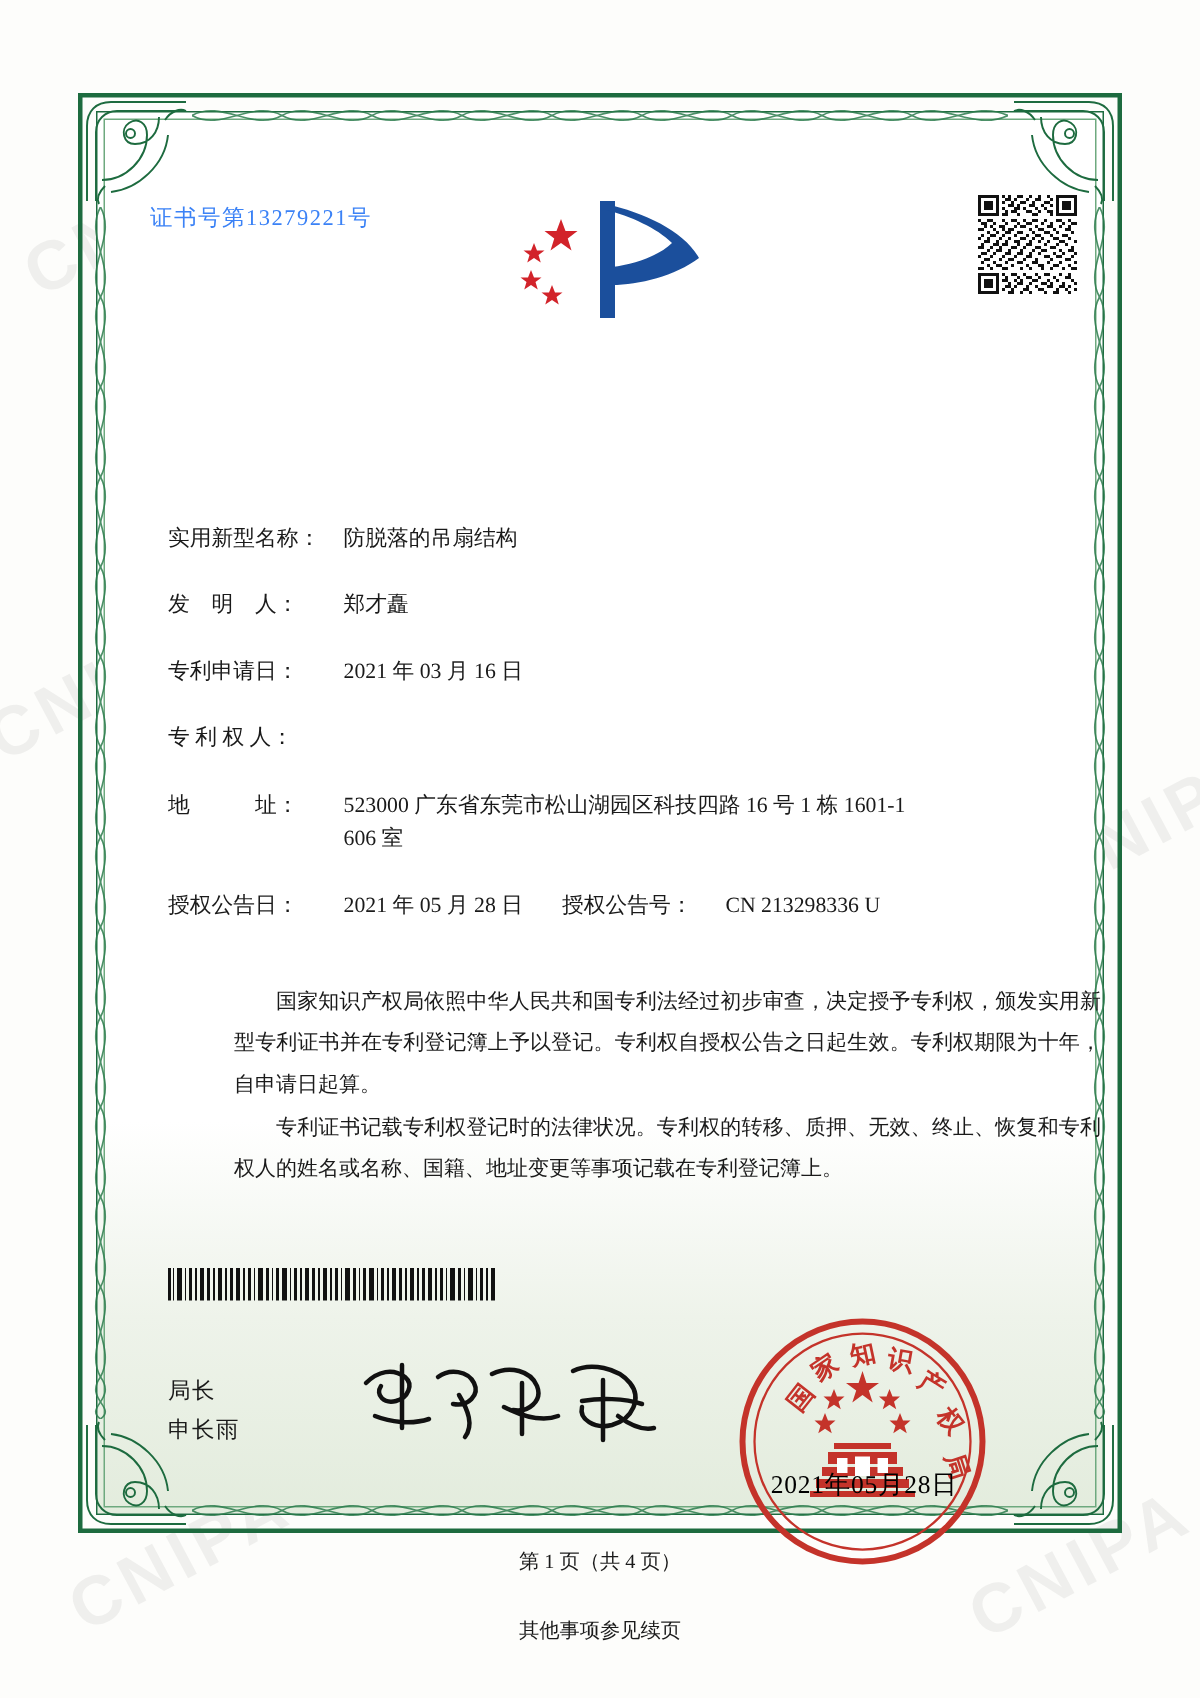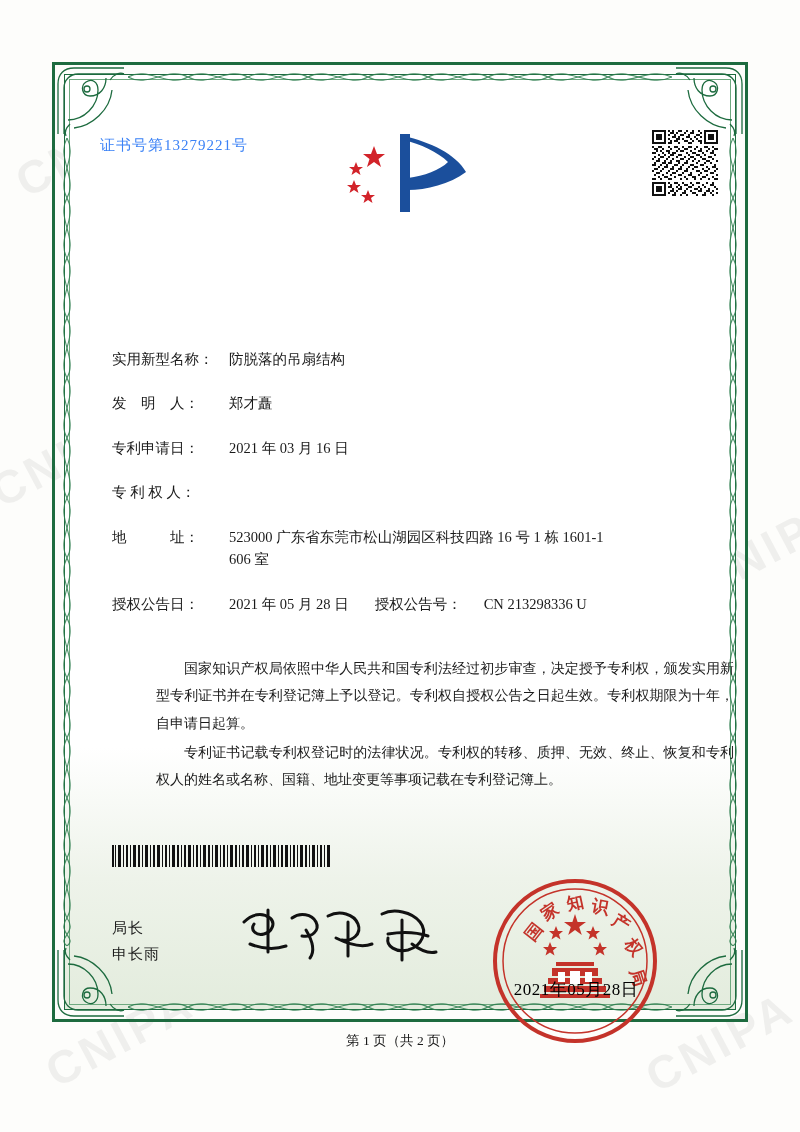--- a/index.html
+++ b/index.html
@@ -737,15 +737,16 @@
         <text transform="translate(78,34) rotate(-12)">知</text>
         <text transform="translate(101,35) rotate(10)">识</text>
         <text transform="translate(121,47) rotate(32)">产</text>
         <text transform="translate(134,68) rotate(52)">权</text>
         <text transform="translate(140,95) rotate(72)">局</text>
       </g>
     </svg>
   </div>
   <div class="seal-date">2021年05月28日</div>
 
-  <div class="page-num">第 1 页（共 2 页）</div>
+  <div class="page-num">第 1 页（共 4 页）</div>
+  <div class="footer-note">其他事项参见续页</div>
 
 </div>
 
 </body></html>

